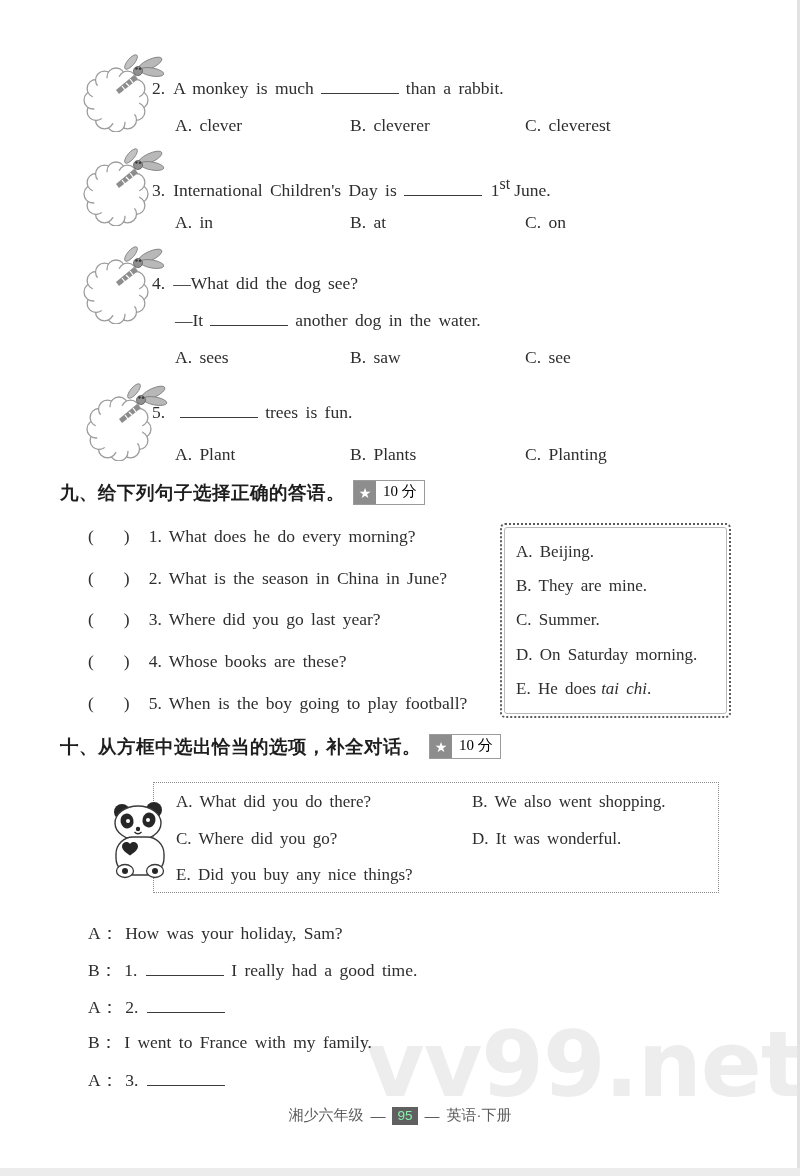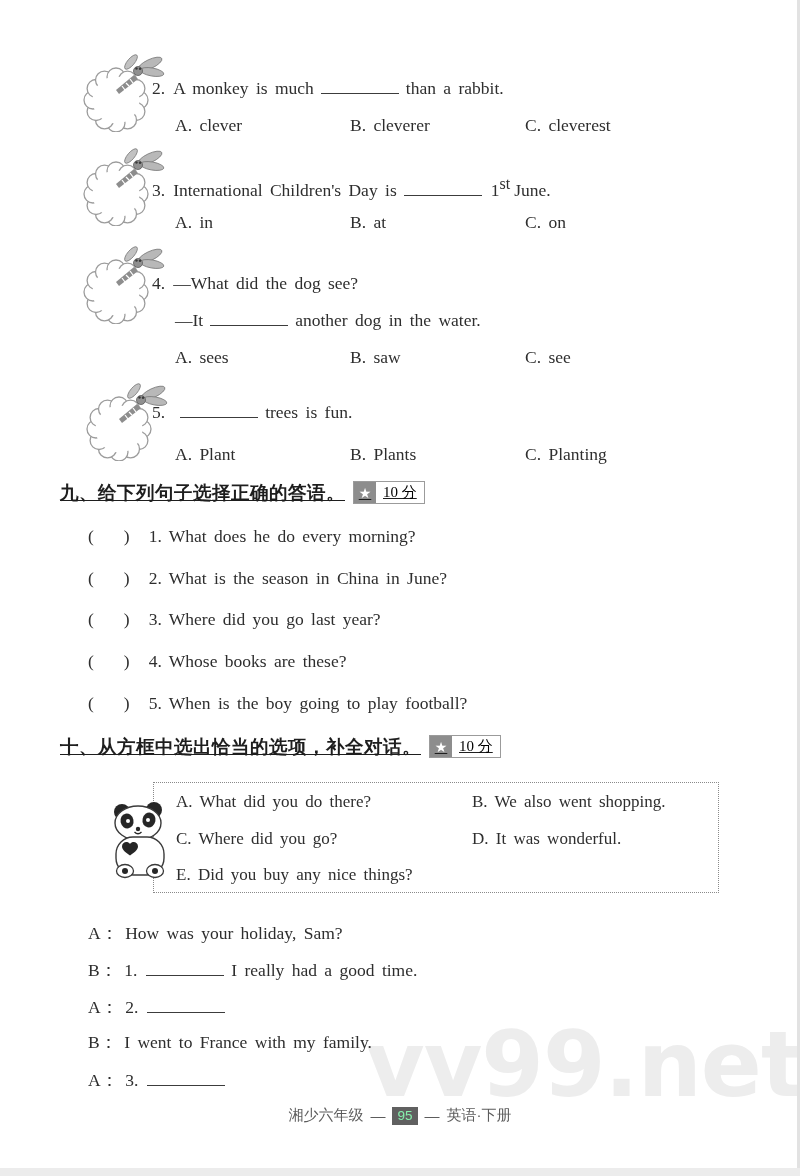--- a/index.html
+++ b/index.html
@@ -20,21 +20,21 @@
     display:inline-block; width:78px; height:15px;
     border-bottom:1.3px solid #3c3c3c; margin:0 7px; vertical-align:baseline;
   }
   .blank.end { margin-right:0; }
   sup.st { font-size:16px; vertical-align:super; margin-right:4px; }
   .numword { margin-left:2px; }
   .doodle { position:absolute; z-index:1; }
   .cn-header {
     position:absolute; font-family:"Liberation Sans","DejaVu Sans",sans-serif;
     font-weight:bold; font-size:18.5px; color:#1e1e1e; letter-spacing:0.5px;
-    display:flex; align-items:center; z-index:2; white-space:nowrap;text-decoration:underline;
+    display:flex; z-index:2; white-space:nowrap;
   }
   .score-badge {
     display:inline-flex; align-items:stretch; margin-left:8px;
     border:1.5px solid #9b9b9b; font-weight:normal; letter-spacing:0;
   }
   .score-star {
     width:22px; background:#8d8d8d; color:#fff; display:flex;
     align-items:center; justify-content:center; font-size:14px;
   }
   .score-text {
@@ -254,20 +254,29 @@
   <div class="line" style="left:88px; top:609px">
     <span class="paren">(</span><span class="paren-gap"></span><span class="paren">)</span><span class="itext">3. Where did you go last year?</span>
   </div>
   <div class="line" style="left:88px; top:651px">
     <span class="paren">(</span><span class="paren-gap"></span><span class="paren">)</span><span class="itext">4. Whose books are these?</span>
   </div>
   <div class="line" style="left:88px; top:693px">
     <span class="paren">(</span><span class="paren-gap"></span><span class="paren">)</span><span class="itext">5. When is the boy going to play football?</span>
   </div>
 
+  <div class="answer-box">
+    <div class="answer-item">A. Beijing.</div>
+    <div class="answer-item">B. They are mine.</div>
+    <div class="answer-item">C. Summer.</div>
+    <div class="answer-item">D. On Saturday morning.</div>
+    <div class="answer-item">
+      <span class="pre-sp">E. He does</span><span class="ital">tai chi</span><span>.</span>
+    </div>
+  </div>
 
   <div class="cn-header" style="left:60px; top:734px">
     <span>十、从方框中选出恰当的选项，补全对话。</span>
     <span class="score-badge">
       <span class="score-star">★</span>
       <span class="score-text">10 分</span>
     </span>
   </div>
 
   <div class="options-box">

